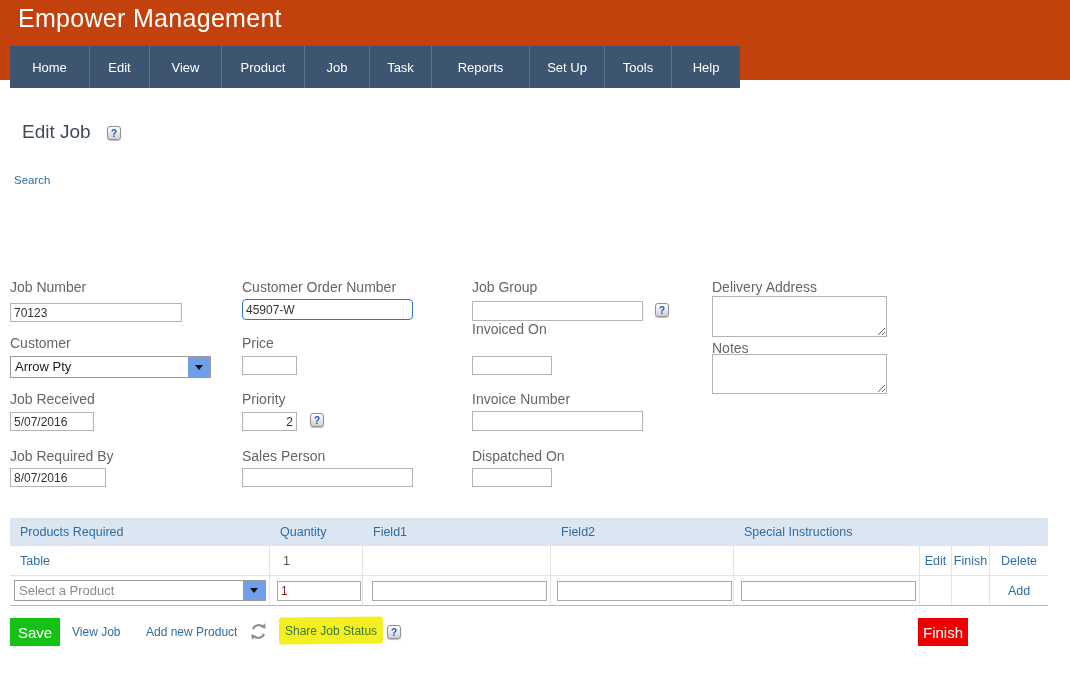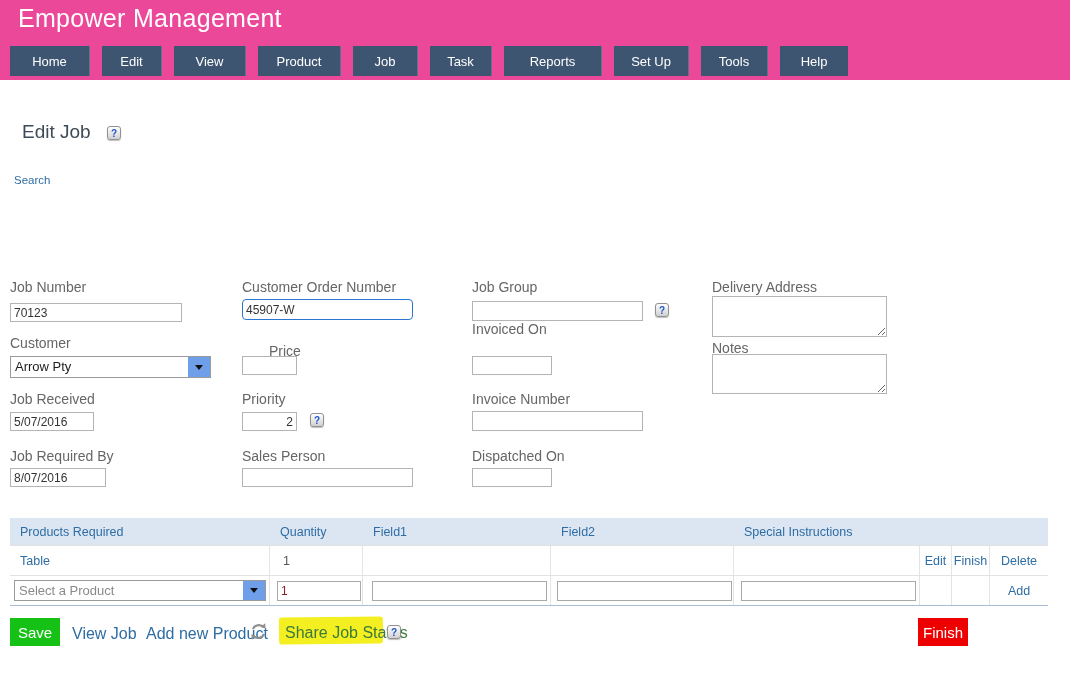--- a/index.html
+++ b/index.html
@@ -1,34 +1,34 @@
 <!DOCTYPE html>
 <html><head>
 <meta charset="utf-8">
 <style>
   * { box-sizing: border-box; margin: 0; padding: 0; }
   html,body { background:#fff; }
   body { font-family: "Liberation Sans", sans-serif; }
   .page { position:relative; width:1070px; height:678px; background:#fff; overflow:hidden; }
 
   
-  .banner { position:absolute; left:0; top:0; width:1070px; height:80px; background:#ec4899; }
+  .banner { position:absolute; left:0; top:0; width:1070px; height:80px; background:#c2410c; }
   .app-title { position:absolute; left:18px; top:4px; font-size:25px; color:#ffffff; font-weight:400; letter-spacing:.3px; }
-  .nav { position:absolute; left:10px; top:46px; height:30px; display:flex;gap:12px; }
+  .nav { position:absolute; left:10px; top:46px; height:42px; display:flex; }
   .nav-item { background:#3d5571; color:#fff; font-size:13px; display:flex; align-items:center; justify-content:center; border-right:1px solid #5d7389; cursor:pointer; }
   .nav-item:last-child { border-right:none; }
   .nav-item:nth-child(1){width:80px}.nav-item:nth-child(2){width:60px}
   .nav-item:nth-child(3){width:72px}.nav-item:nth-child(4){width:83px}
   .nav-item:nth-child(5){width:65px}.nav-item:nth-child(6){width:62px}
   .nav-item:nth-child(7){width:98px}.nav-item:nth-child(8){width:75px}
   .nav-item:nth-child(9){width:67px}.nav-item:nth-child(10){width:68px}
 
   
   .page-title { position:absolute; left:22px; top:121px; font-size:19px; color:#3e4b57; }
-  .link { color:#2e6da4; font-size:16px; text-decoration:none; cursor:pointer; }
+  .link { color:#2e6da4; font-size:12px; text-decoration:none; cursor:pointer; }
   .search-link { position:absolute; left:14px; top:174px; font-size:11.5px; }
   .lbl { position:absolute; font-size:14px; color:#666; white-space:nowrap; }
 
   
   .help { position:absolute; width:14px; height:14px; background:linear-gradient(#ffffff,#d0d0d0); border:1px solid #909090; border-radius:3px; color:#2255cc; font-size:10px; font-weight:bold; text-align:center; line-height:13px; box-shadow:0 1px 1px rgba(0,0,0,.25); cursor:pointer; }
 
   
   .txt { position:absolute; border:1px solid #b4b4b4; font-size:12px; color:#333; padding:0 3px; font-family:inherit; background:#fff; }
   .txt-focus { border:1px solid #2a76d2; border-radius:4px; }
   .ta { position:absolute; border:1px solid #b4b4b4; resize:both; font-family:inherit; font-size:12px; overflow:auto; }
@@ -100,21 +100,21 @@
 
   <span class="lbl" style="left:10px; top:391px;">Job Received</span>
   <input class="txt" style="left: 10px; top: 412px; width: 84px; height: 19px;" value="5/07/2016">
 
   <span class="lbl" style="left:10px; top:448px;">Job Required By</span>
   <input class="txt" style="left: 10px; top: 468px; width: 96px; height: 19px;" value="8/07/2016">
 
   <span class="lbl" style="left:242px; top:279px;">Customer Order Number</span>
   <input class="txt txt-focus" style="left: 242px; top: 299px; width: 171px; height: 21px;" value="45907-W">
 
-  <span class="lbl" style="left:242px; top:343px;margin-left:27px;">Price</span>
+  <span class="lbl" style="left:242px; top:335px;">Price</span>
   <input class="txt" style="left: 242px; top: 356px; width: 55px; height: 19px;" value="">
 
   <span class="lbl" style="left:242px; top:391px;">Priority</span>
   <input class="txt right" style="left: 242px; top: 412px; width: 55px; height: 19px;" value="2">
   <div class="help" style="left:310px; top:413px;">?</div>
 
   <span class="lbl" style="left:242px; top:448px;">Sales Person</span>
   <input class="txt" style="left: 242px; top: 468px; width: 171px; height: 19px;" value="">
 
   <span class="lbl" style="left:472px; top:279px;text-align:right;">Job Group</span>

